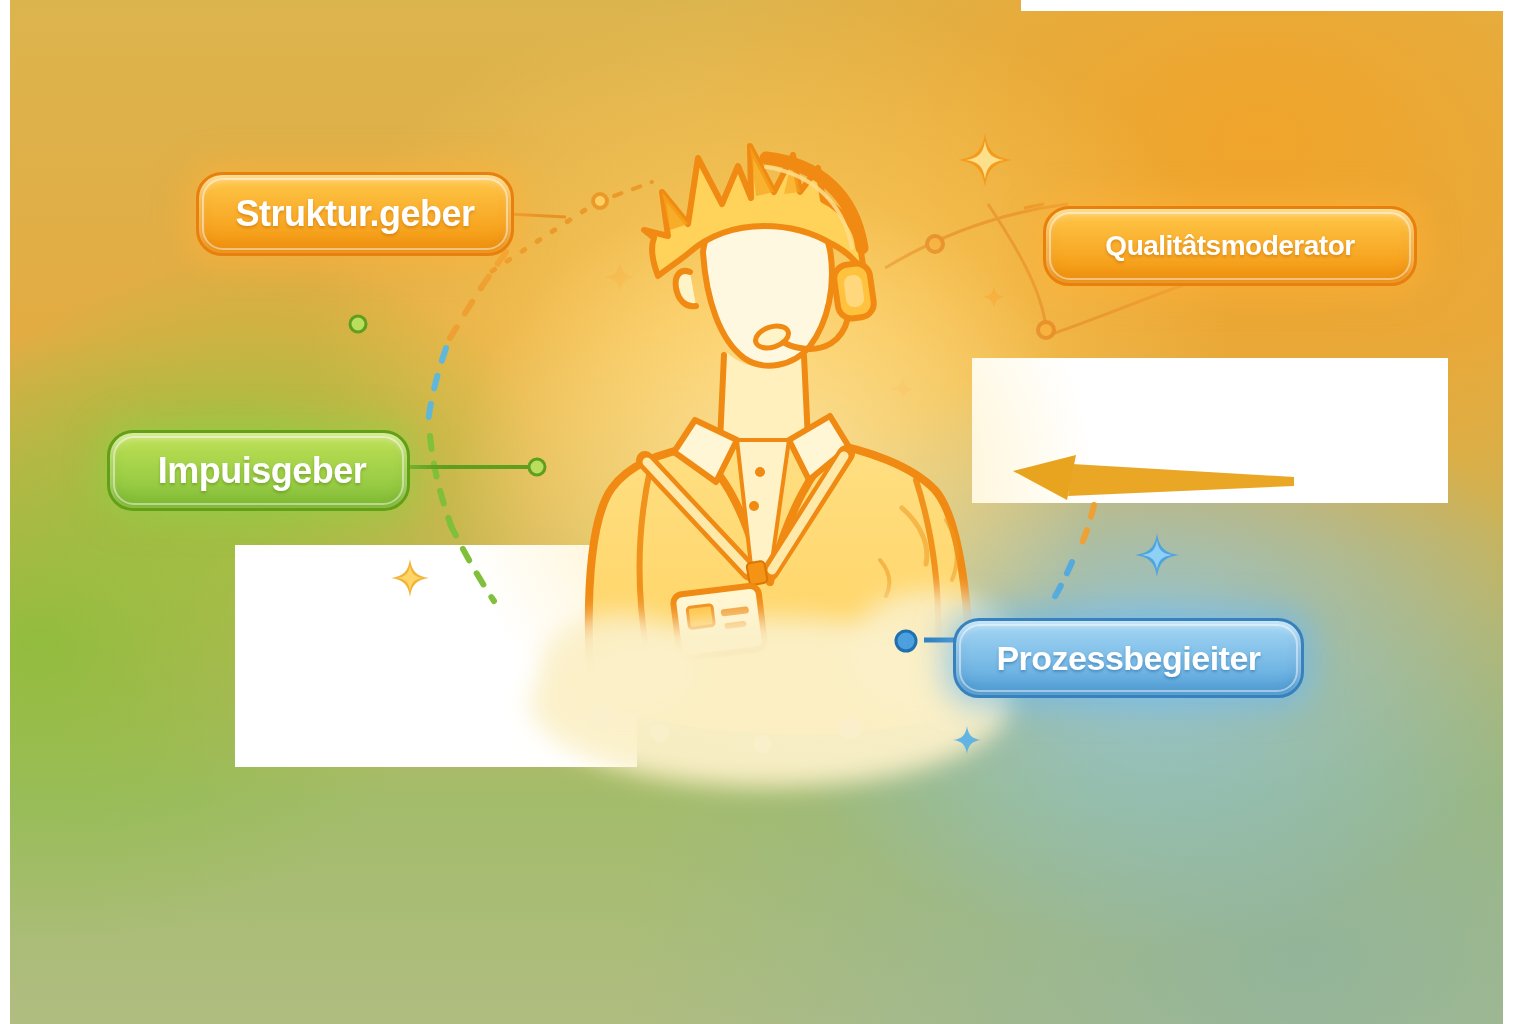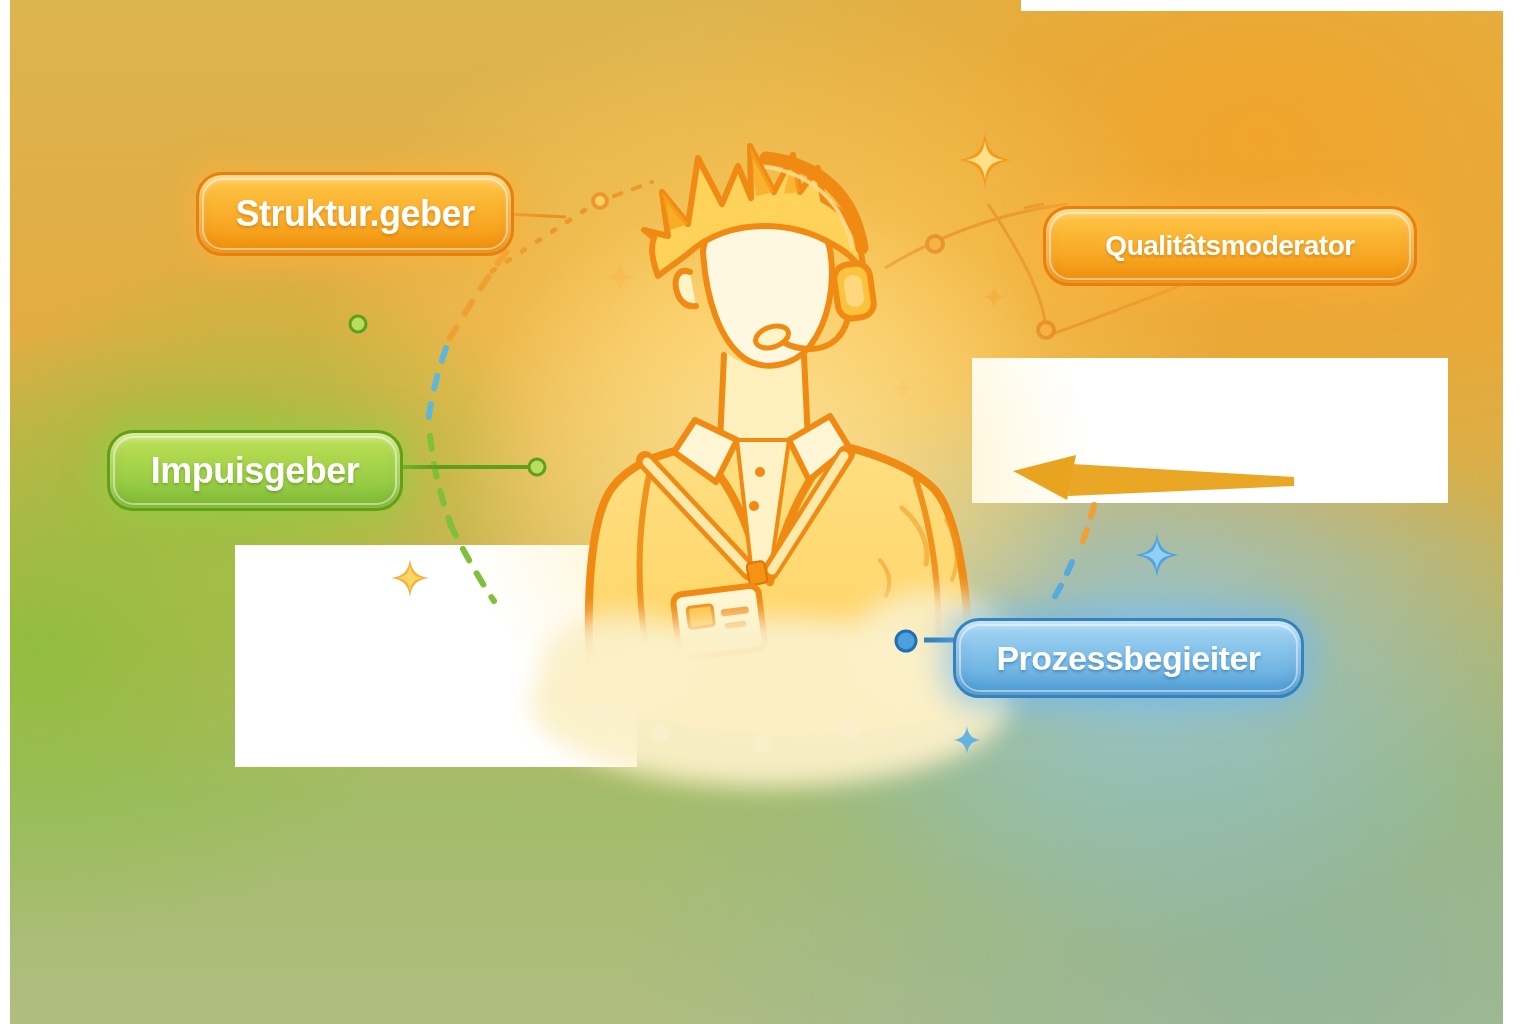--- a/index.html
+++ b/index.html
@@ -47,21 +47,21 @@
   }
   .badge-blue{
     background:linear-gradient(180deg,var(--role-blue-light,#A6D7F4) 0%,var(--role-blue,#62ACDF) 85%);
     border:3px solid var(--role-blue-border,#3781BD);
     box-shadow:0 0 30px 10px rgba(110,185,240,.60), inset 0 4px 8px rgba(255,255,255,.55), inset 0 -8px 14px rgba(30,100,160,.30);
     text-shadow:0 2px 3px rgba(25,90,150,.45);
     margin-top:20px;
   }
   #b-struktur {left:196px; top:172px; width:312px; height:78px; font-size:36px;}
   #b-quali    {left:1043px;top:162px; width:368px; height:74px; font-size:28px;margin-top:44px;}
-  #b-impuls   {left:107px; top:430px; width:290px; height:75px; font-size:36px;}
+  #b-impuls   {left:107px; top:430px; width:290px; height:75px; font-size:36px;padding-left:7px;}
   #b-prozess  {left:953px; top:598px; width:345px; height:74px; font-size:34px;}
 </style>
 </head>
 <body>
 
 <div class="stage">
 
   <svg class="layer" width="1536" height="1024" viewBox="0 0 1536 1024" style="z-index:1">
     <defs>
       <path id="spark" d="M0,-1 C0.09,-0.35 0.35,-0.09 1,0 C0.35,0.09 0.09,0.35 0,1 C-0.09,0.35 -0.35,0.09 -1,0 C-0.35,-0.09 -0.09,-0.35 0,-1 Z"></path>

